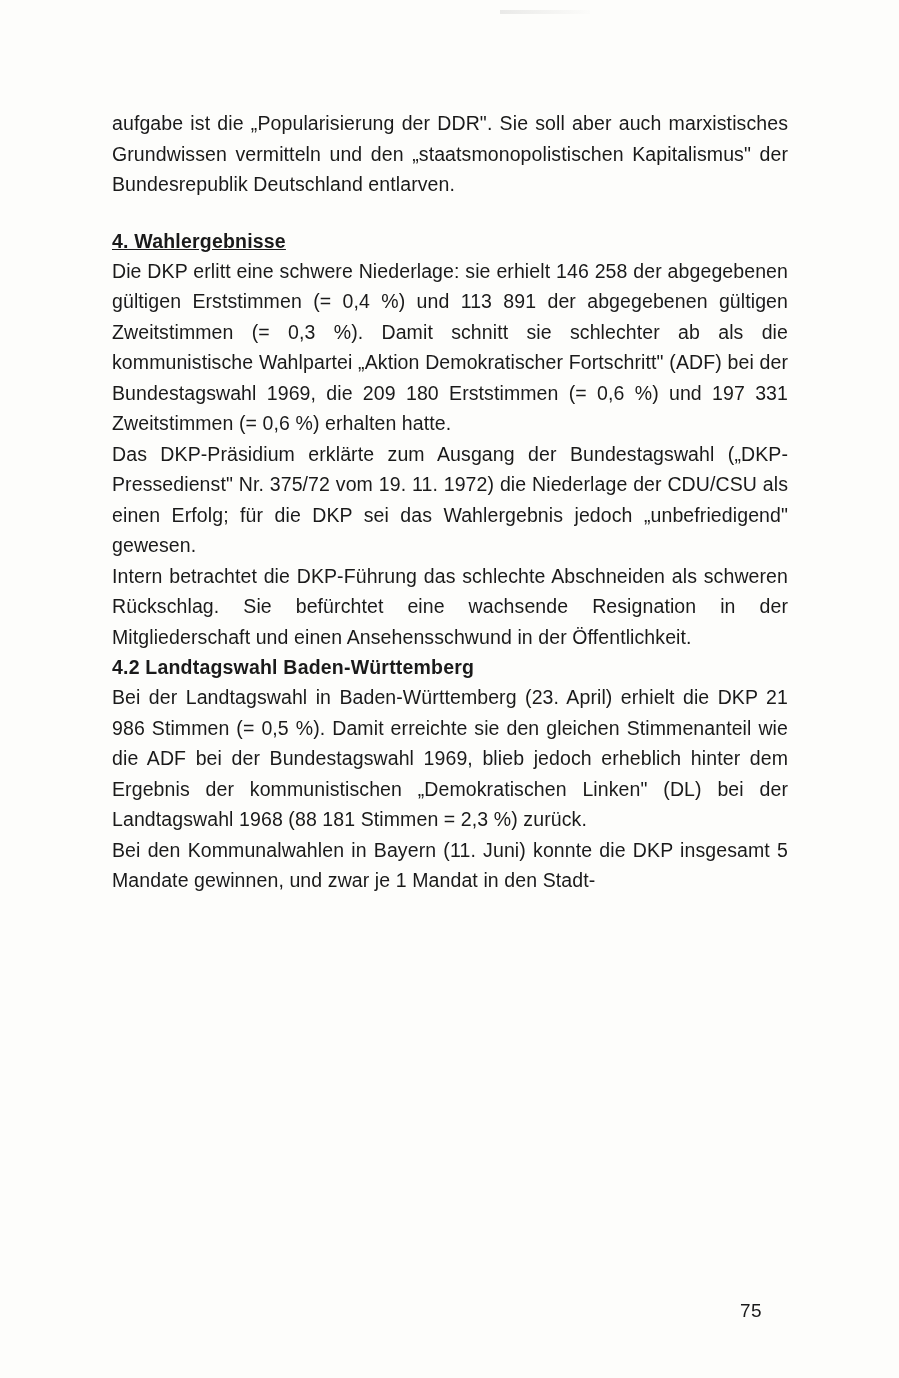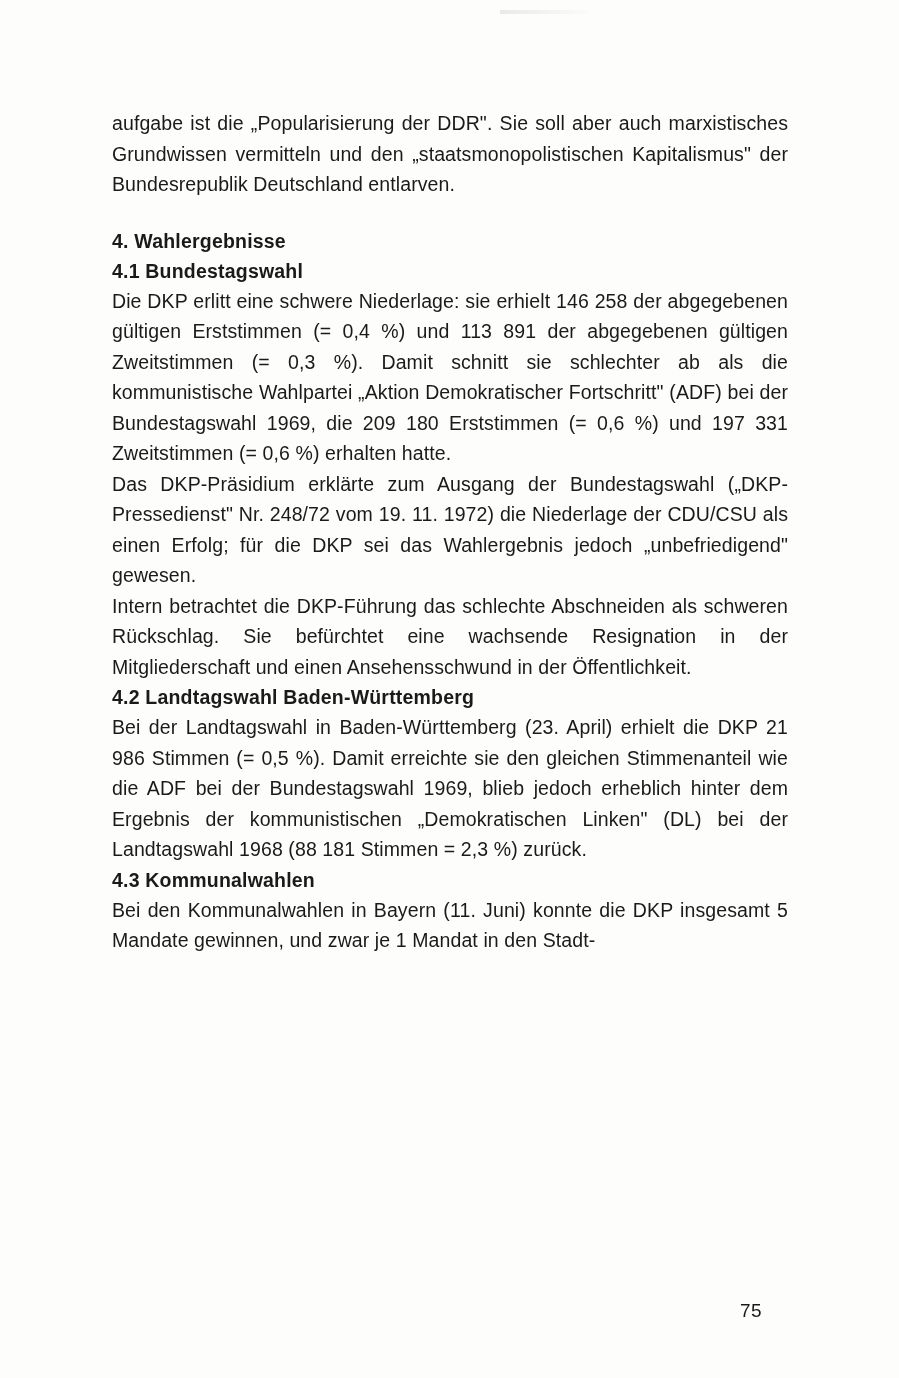--- a/index.html
+++ b/index.html
@@ -56,20 +56,21 @@
   h2.heading {
     font-size: 19.5px;
     font-weight: bold;
     margin: 0;
     line-height: 30px;
     letter-spacing: .2px;
   }
   .h-main {
     margin-top: 30px;
     margin-bottom: 30px;
+    text-decoration: underline;
   }
   .h-sub {
     margin-top: 0px;
     margin-bottom: 22px;
   }
   .h-sub-spaced {
     margin-top: 44px;
     margin-bottom: 24px;
   }
   .pagenum {
@@ -87,35 +88,33 @@
 <div class="page">
 
   <div class="scan-smudge"></div>
 
   <div class="content">
 
     <p class="para lead">aufgabe ist die „Popularisierung der DDR". Sie soll aber auch marxistisches Grundwissen vermitteln und den „staatsmonopolistischen Kapitalismus" der Bundesrepublik Deutschland entlarven.</p>
 
     <h2 class="heading h-main">4. Wahlergebnisse</h2>
 
-    <h2 class="heading h-sub">4.1  Bundestagswahl</h2>
 
 
     <p class="para">Die DKP erlitt eine schwere Niederlage: sie erhielt 146 258 der abgegebenen gültigen Erststimmen (= 0,4 %) und 113 891 der abgegebenen gültigen Zweitstimmen (= 0,3 %). Damit schnitt sie schlechter ab als die kommunistische Wahlpartei „Aktion Demokratischer Fortschritt" (ADF) bei der Bundestagswahl 1969, die 209 180 Erststimmen (= 0,6 %) und 197 331 Zweitstimmen (= 0,6 %) erhalten hatte.</p>
 
 
-    <p class="para">Das DKP-Präsidium erklärte zum Ausgang der Bundestagswahl („DKP-Pressedienst" Nr. 248/72 vom 19. 11. 1972) die Niederlage der CDU/CSU als einen Erfolg; für die DKP sei das Wahlergebnis jedoch „unbefriedigend" gewesen.</p>
+    <p class="para">Das DKP-Präsidium erklärte zum Ausgang der Bundestagswahl („DKP-Pressedienst" Nr. 375/72 vom 19. 11. 1972) die Niederlage der CDU/CSU als einen Erfolg; für die DKP sei das Wahlergebnis jedoch „unbefriedigend" gewesen.</p>
 
     <p class="para">Intern betrachtet die DKP-Führung das schlechte Abschneiden als schweren Rückschlag. Sie befürchtet eine wachsende Resignation in der Mitgliederschaft und einen Ansehensschwund in der Öffentlichkeit.</p>
 
     <h2 class="heading h-sub-spaced">4.2  Landtagswahl Baden-Württemberg</h2>
 
     <p class="para">Bei der Landtagswahl in Baden-Württemberg (23. April) erhielt die DKP 21 986 Stimmen (= 0,5 %). Damit erreichte sie den gleichen Stimmenanteil wie die ADF bei der Bundestagswahl 1969, blieb jedoch erheblich hinter dem Ergebnis der kommunistischen „Demokratischen Linken" (DL) bei der Landtagswahl 1968 (88 181 Stimmen = 2,3 %) zurück.</p>
 
-    <h2 class="heading h-sub-spaced">4.3  Kommunalwahlen</h2>
 
     <p class="para">Bei den Kommunalwahlen in Bayern (11. Juni) konnte die DKP insgesamt 5 Mandate gewinnen, und zwar je 1 Mandat in den Stadt-</p>
 
   </div>
 
   <div class="pagenum">75</div>
 
 </div>
 
 </body></html>

